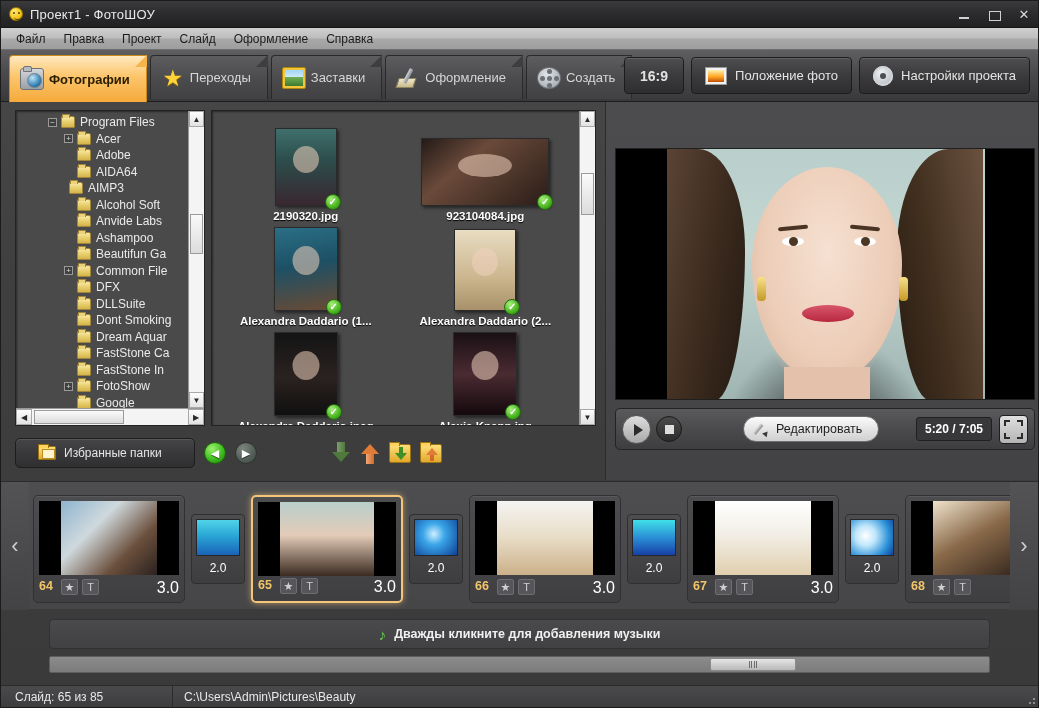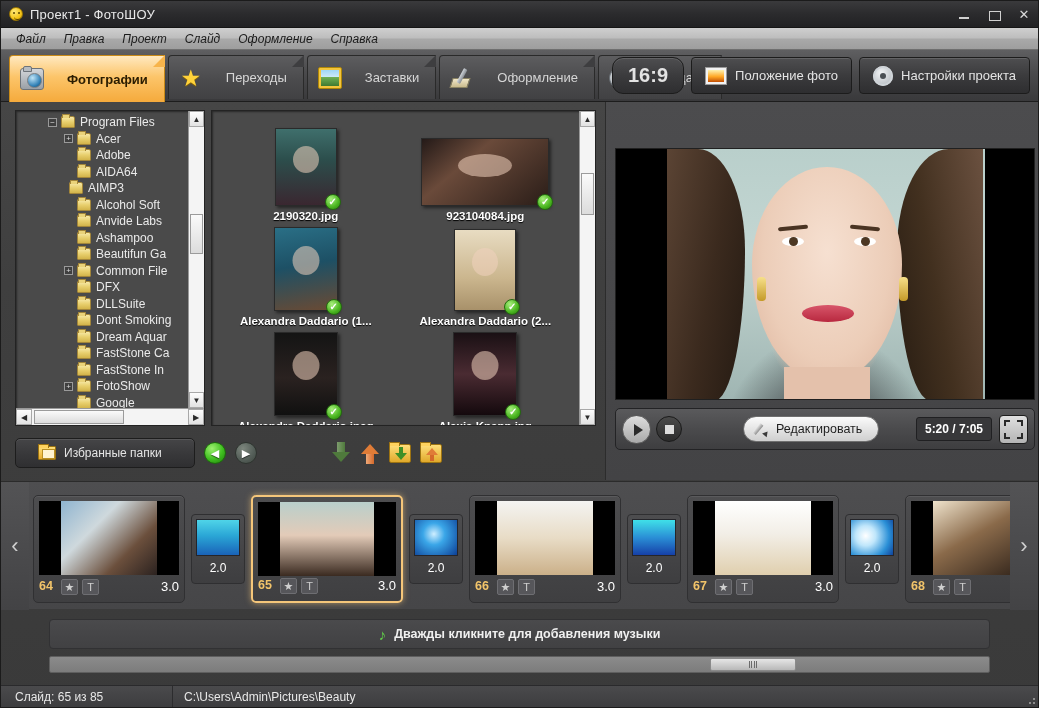--- a/index.html
+++ b/index.html
@@ -38,37 +38,37 @@
   .win-btn.min{ position:relative; }
   .win-btn.min:after{content:"";position:absolute;left:3px;bottom:4px;width:10px;height:1.5px;background:#d0d0d0;}
   .win-btn.max{ position:relative; }
   .win-btn.max:after{content:"";position:absolute;left:3px;top:4px;width:10px;height:8px;border:1.5px solid #d0d0d0;}
 
   
   .menubar{
     height:22px;
     background:linear-gradient(180deg,#cfcfcf 0%,#bdbdbd 48%,#a9a9a9 52%,#9e9e9e 100%);
     border-bottom:1px solid #6f6f6f;
-    display:flex; align-items:center; padding:0 6px;font-style:italic;
+    display:flex; align-items:center; padding:0 6px;
   }
   .menu-item{
     font-size:12px; color:#1b1b1b; padding:2px 9px; cursor:default; white-space:nowrap;
   }
 
   
   .toolbar{
     height:52px; position:relative;
     background:linear-gradient(180deg,#5f5f61 0%,#4a4a4c 45%,#39393b 100%);
     border-bottom:1px solid #1d1d1d;
     display:flex; align-items:flex-start;
   }
   .tabs{ display:flex; height:52px; padding-left:8px;}
   .tab{
     position:relative; height:44px; margin-top:5px;
-    display:flex; align-items:center; gap:23px; padding:0 16px 0 10px;
+    display:flex; align-items:center; gap:5px; padding:0 16px 0 10px;
     background:linear-gradient(180deg,#5d5d5f 0%,#4b4b4d 55%,#414143 100%);
     border:1px solid #2a2a2a; border-bottom:none;
     border-radius:4px 0 0 0;
     color:#d6d6d6; font-size:13px; white-space:nowrap;
     cursor:default;
     margin-right:3px;
   }
   .tab:after{
     content:""; position:absolute; right:-1px; top:-1px;
     border-style:solid; border-width:0 0 12px 12px;
@@ -101,21 +101,21 @@
     box-shadow:0 -7px 0 #6a7076, 0 7px 0 #6a7076, -7px 0 0 #6a7076, 7px 0 0 #6a7076;}
 
   .tb-right{ position:absolute; right:8px; top:7px; display:flex; align-items:center; gap:7px;}
   .btn-dark{
     height:37px; display:flex; align-items:center; gap:8px; padding:0 13px;
     background:linear-gradient(180deg,#4e4e50 0%,#3b3b3d 50%,#2e2e30 100%);
     border:1px solid #1c1c1c; border-radius:4px;
     box-shadow:inset 0 1px 0 rgba(255,255,255,.12);
     color:#e3e3e3; font-size:13px; white-space:nowrap; cursor:default;
   }
-  .btn-dark.ratio{ padding:16px 15px; font-weight:bold; font-size:20px;border-radius:11px;}
+  .btn-dark.ratio{ padding:16px 15px; font-weight:bold; font-size:14px;}
   .mini-photo{ width:22px;height:18px;flex:none;background:#f2f2f2;border:1px solid #9a9a9a;position:relative;}
   .mini-photo:before{content:"";position:absolute;left:2px;top:2px;right:2px;bottom:2px;background:linear-gradient(180deg,#fff2b0 0%,#ffa725 55%,#c24f05 100%);}
   .gear{ width:20px;height:20px;flex:none;position:relative;}
   .gear:before{content:"";position:absolute;inset:0;border-radius:50%;
     background:radial-gradient(circle at 40% 35%,#f1f3f5,#a8aeb4);
     box-shadow:0 0 0 2px #cfd4d8 inset;}
   .gear:after{content:"";position:absolute;left:7px;top:7px;width:6px;height:6px;border-radius:50%;background:#4a4f54;}
 
   
   .main{ position:absolute; left:0; top:101px; right:0; height:378px; display:flex; }
@@ -277,21 +277,21 @@
     box-shadow:inset 0 1px 0 rgba(255,255,255,.08);
     padding:5px;
   }
   .slide.sel{ border:2px solid #f5c67a; box-shadow:0 0 6px rgba(245,198,122,.6);}
   .slide .pic{ width:100%; height:74px; background:#000; position:relative; overflow:hidden;}
   .slide .bar{ position:absolute; left:5px; right:5px; bottom:4px; height:19px;
     display:flex; gap:4px; }
   .slide .num{ color:#f2c46a; font-weight:bold; font-size:12.5px; min-width:18px;}
   .badge{ width:17px;height:16px; background:#56565a; border:1px solid #6e6e72; color:#cfcfcf;
     font-size:11px; line-height:14px; text-align:center; border-radius:2px;}
-  .dur{ margin-left:auto; color:#fff; font-size:13px; }
+  .dur{ margin-left:auto; color:#fff; font-size:16px; }
   .trans{
     width:54px; height:70px; flex:none; margin:0 2px;
     background:linear-gradient(180deg,#4d4d4f,#3e3e40); border:1px solid #2f2f31; border-radius:4px;
     display:flex; flex-direction:column; align-items:center; padding:4px 0 0 0;
   }
   .trans .tpic{ width:44px; height:37px; border:1px solid #25252a;}
   .trans .tdur{ color:#fff; font-size:12px; margin-top:5px;}
 
   
   .music{

